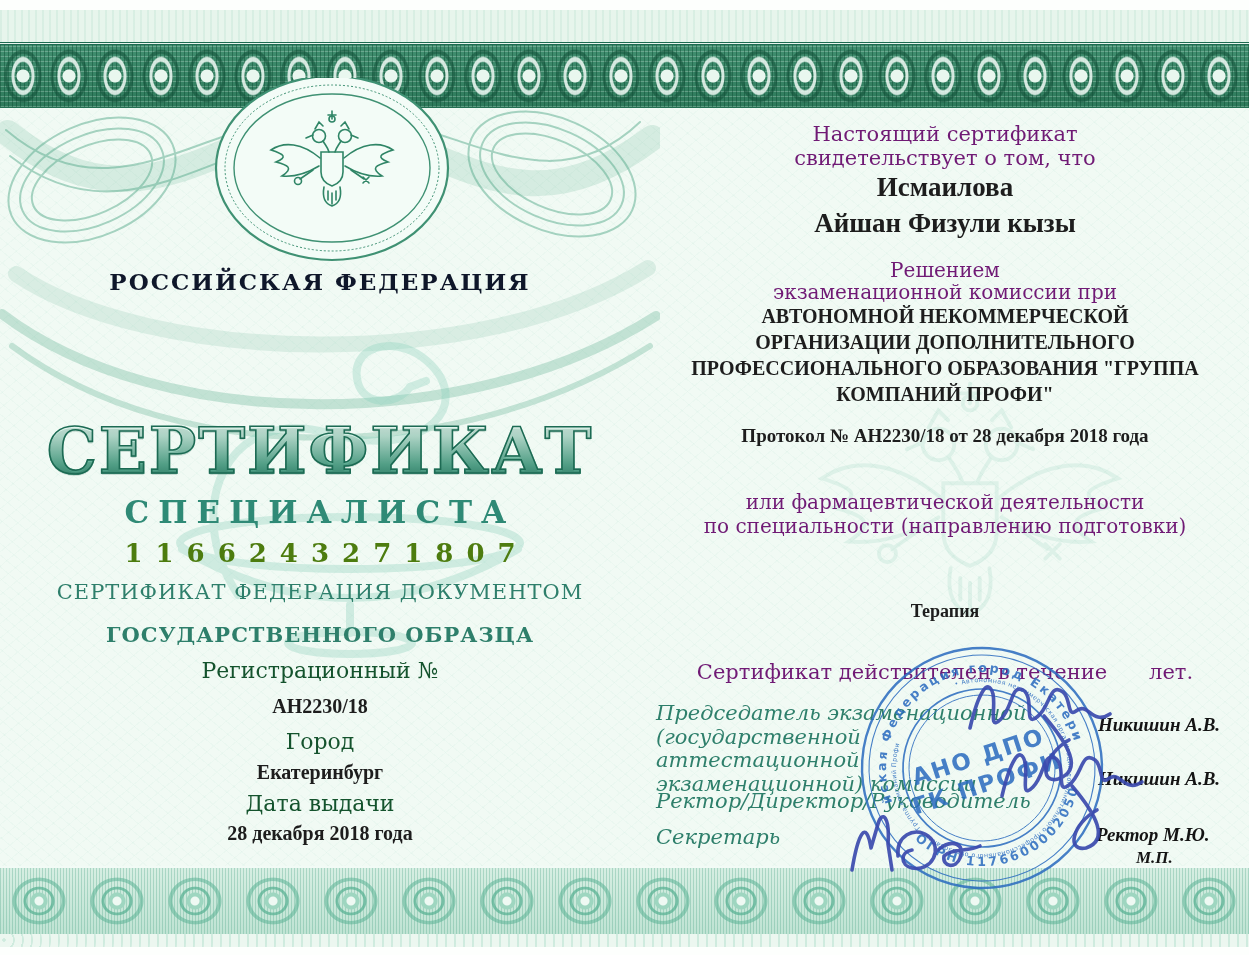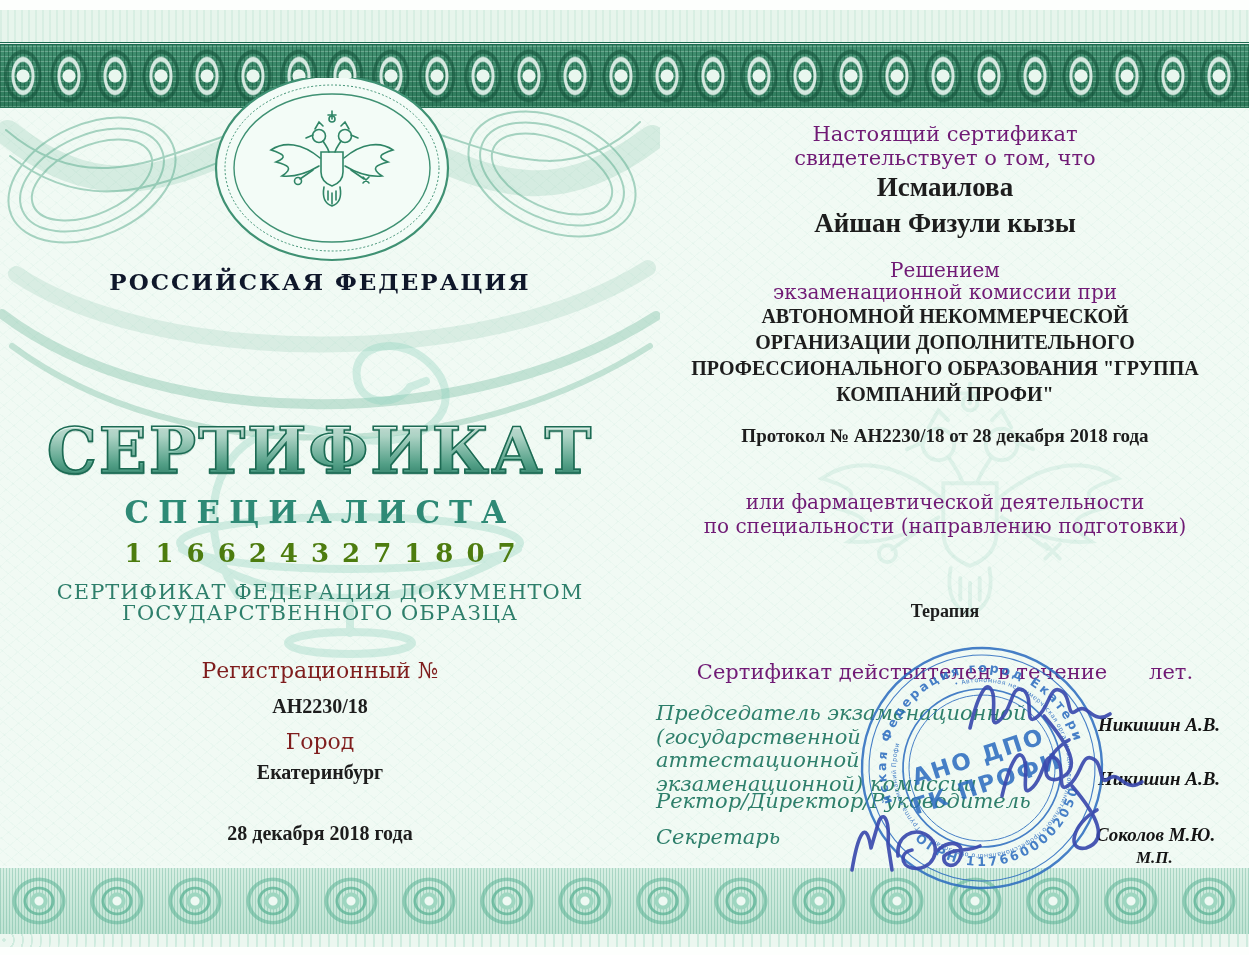--- a/index.html
+++ b/index.html
@@ -56,21 +56,21 @@
   .country{left:40px;top:268px;width:560px;font-size:23px;font-weight:700;letter-spacing:2px;}
   .bigtitle{left:40px;top:414px;width:560px;font-size:63px;font-weight:700;letter-spacing:2px;
     background:linear-gradient(#ffffff 0%,#cdeee1 30%,#5fae95 68%,#1d6e57 100%);
     -webkit-background-clip:text;background-clip:text;color:transparent;
     -webkit-text-stroke:1.6px #1c6a53;
     text-shadow:0 2px 0 rgba(20,90,66,.18);}
   .subtitle{left:40px;top:494px;width:560px;font-size:31px;font-weight:600;letter-spacing:9px;color:#2f8a76;}
   .certnum{left:40px;top:538px;width:560px;font-size:26px;font-weight:700;letter-spacing:13px;color:#4d7c0f;
     font-family:"DejaVu Serif",serif;text-indent:13px;}
   .docline{left:40px;width:560px;font-size:21px;letter-spacing:1px;color:#2e7f6b;}
-  .lbl-left{left:40px;width:560px;font-size:22px;color:#7f1d1d;}
+  .lbl-left{left:40px;width:560px;font-size:22px;color:#14532d;}
   .val-left{left:40px;width:560px;font-size:20px;font-weight:600;}
   
   .rc{left:655px;width:580px;}
   .intro{font-size:21px;}
   .holder{font-size:27px;font-weight:600;}
   .decision{font-size:20px;}
   .org{font-size:20px;font-weight:600;line-height:1.3;}
   .protocol{font-size:19px;font-weight:600;}
   .admission{font-size:20px;line-height:1.2;}
   .specialty{font-size:18px;font-weight:700;}
@@ -161,25 +161,26 @@
 
   <svg class="eagle-faint" viewBox="-70 -80 140 110">
     <use href="#eagle" x="-70" y="-80" width="140" height="110"></use>
   </svg>
 
   <div class="ctr country tealdark">РОССИЙСКАЯ ФЕДЕРАЦИЯ</div>
   <div class="ctr bigtitle">СЕРТИФИКАТ</div>
   <div class="ctr subtitle">СПЕЦИАЛИСТА</div>
   <div class="ctr certnum blk">1166243271807</div>
   <div class="ctr docline" style="top:580px;">СЕРТИФИКАТ ФЕДЕРАЦИЯ ДОКУМЕНТОМ</div>
-  <div class="ctr docline" style="top:601px;">ГОСУДАРСТВЕННОГО ОБРАЗЦА</div>
+  <div class="ctr docline" style="top:622px;font-weight:bold;">ГОСУДАРСТВЕННОГО ОБРАЗЦА</div>
   <div class="ctr lbl-left" style="top:658px;">Регистрационный №</div>
   <div class="ctr val-left blk" style="top:695px;">АН2230/18</div>
   <div class="ctr lbl-left" style="top:729px;">Город</div>
   <div class="ctr val-left blk" style="top:761px;">Екатеринбург</div>
+  <div class="ctr lbl-left" style="top:791px;">Дата выдачи</div>
   <div class="ctr val-left blk" style="top:822px;">28 декабря 2018 года</div>
 
   <div class="ctr rc intro teal" style="top:122px;">Настоящий сертификат</div>
   <div class="ctr rc intro teal" style="top:146px;">свидетельствует о том, что</div>
   <div class="ctr rc holder blk" style="top:172px;">Исмаилова</div>
   <div class="ctr rc holder blk" style="top:208px;">Айшан Физули кызы</div>
   <div class="ctr rc decision teal" style="top:258px;">Решением</div>
   <div class="ctr rc org blk" style="top:303px;">
     <div>АВТОНОМНОЙ НЕКОММЕРЧЕСКОЙ</div>
     <div>ОРГАНИЗАЦИИ ДОПОЛНИТЕЛЬНОГО</div>
@@ -199,21 +200,21 @@
 
   <div class="siglabel" style="top:702px;width:380px;">
     <div>Председатель экзаменационной</div>
     <div>(государственной аттестационной</div>
     <div>экзаменационной) комиссии</div>
   </div>
   <div class="signame" style="left:1098px;top:714px;">Никишин А.В.</div>
   <div class="signame" style="left:1098px;top:768px;">Никишин А.В.</div>
   <div class="siglabel" style="top:790px;width:420px;">Ректор/Директор/Руководитель</div>
   <div class="siglabel" style="top:826px;width:220px;">Секретарь</div>
-  <div class="signame" style="left:1096px;top:824px;">Соколов М.Ю.</div>
+  <div class="signame" style="left:1096px;top:824px;">Ректор М.Ю.</div>
   <div class="signame" style="left:1136px;top:848px;font-size:17px;">М.П.</div>
 
   <svg class="stamp" viewBox="-132 -132 264 264">
     <defs>
       <path id="arcTop" d="M -96,0 A 96,96 0 1 1 96,0" fill="none"></path>
       <path id="arcBottom" d="M -97,14 A 98,98 0 0 0 97,14" fill="none"></path>
       <path id="arcMid" d="M 0,-86 A 86,86 0 1 1 -0.1,-86" fill="none"></path>
     </defs>
     <g transform="rotate(-18)" stroke="#2e6ec0" fill="none" opacity=".88">
       <circle r="120" stroke-width="2.4"></circle>

